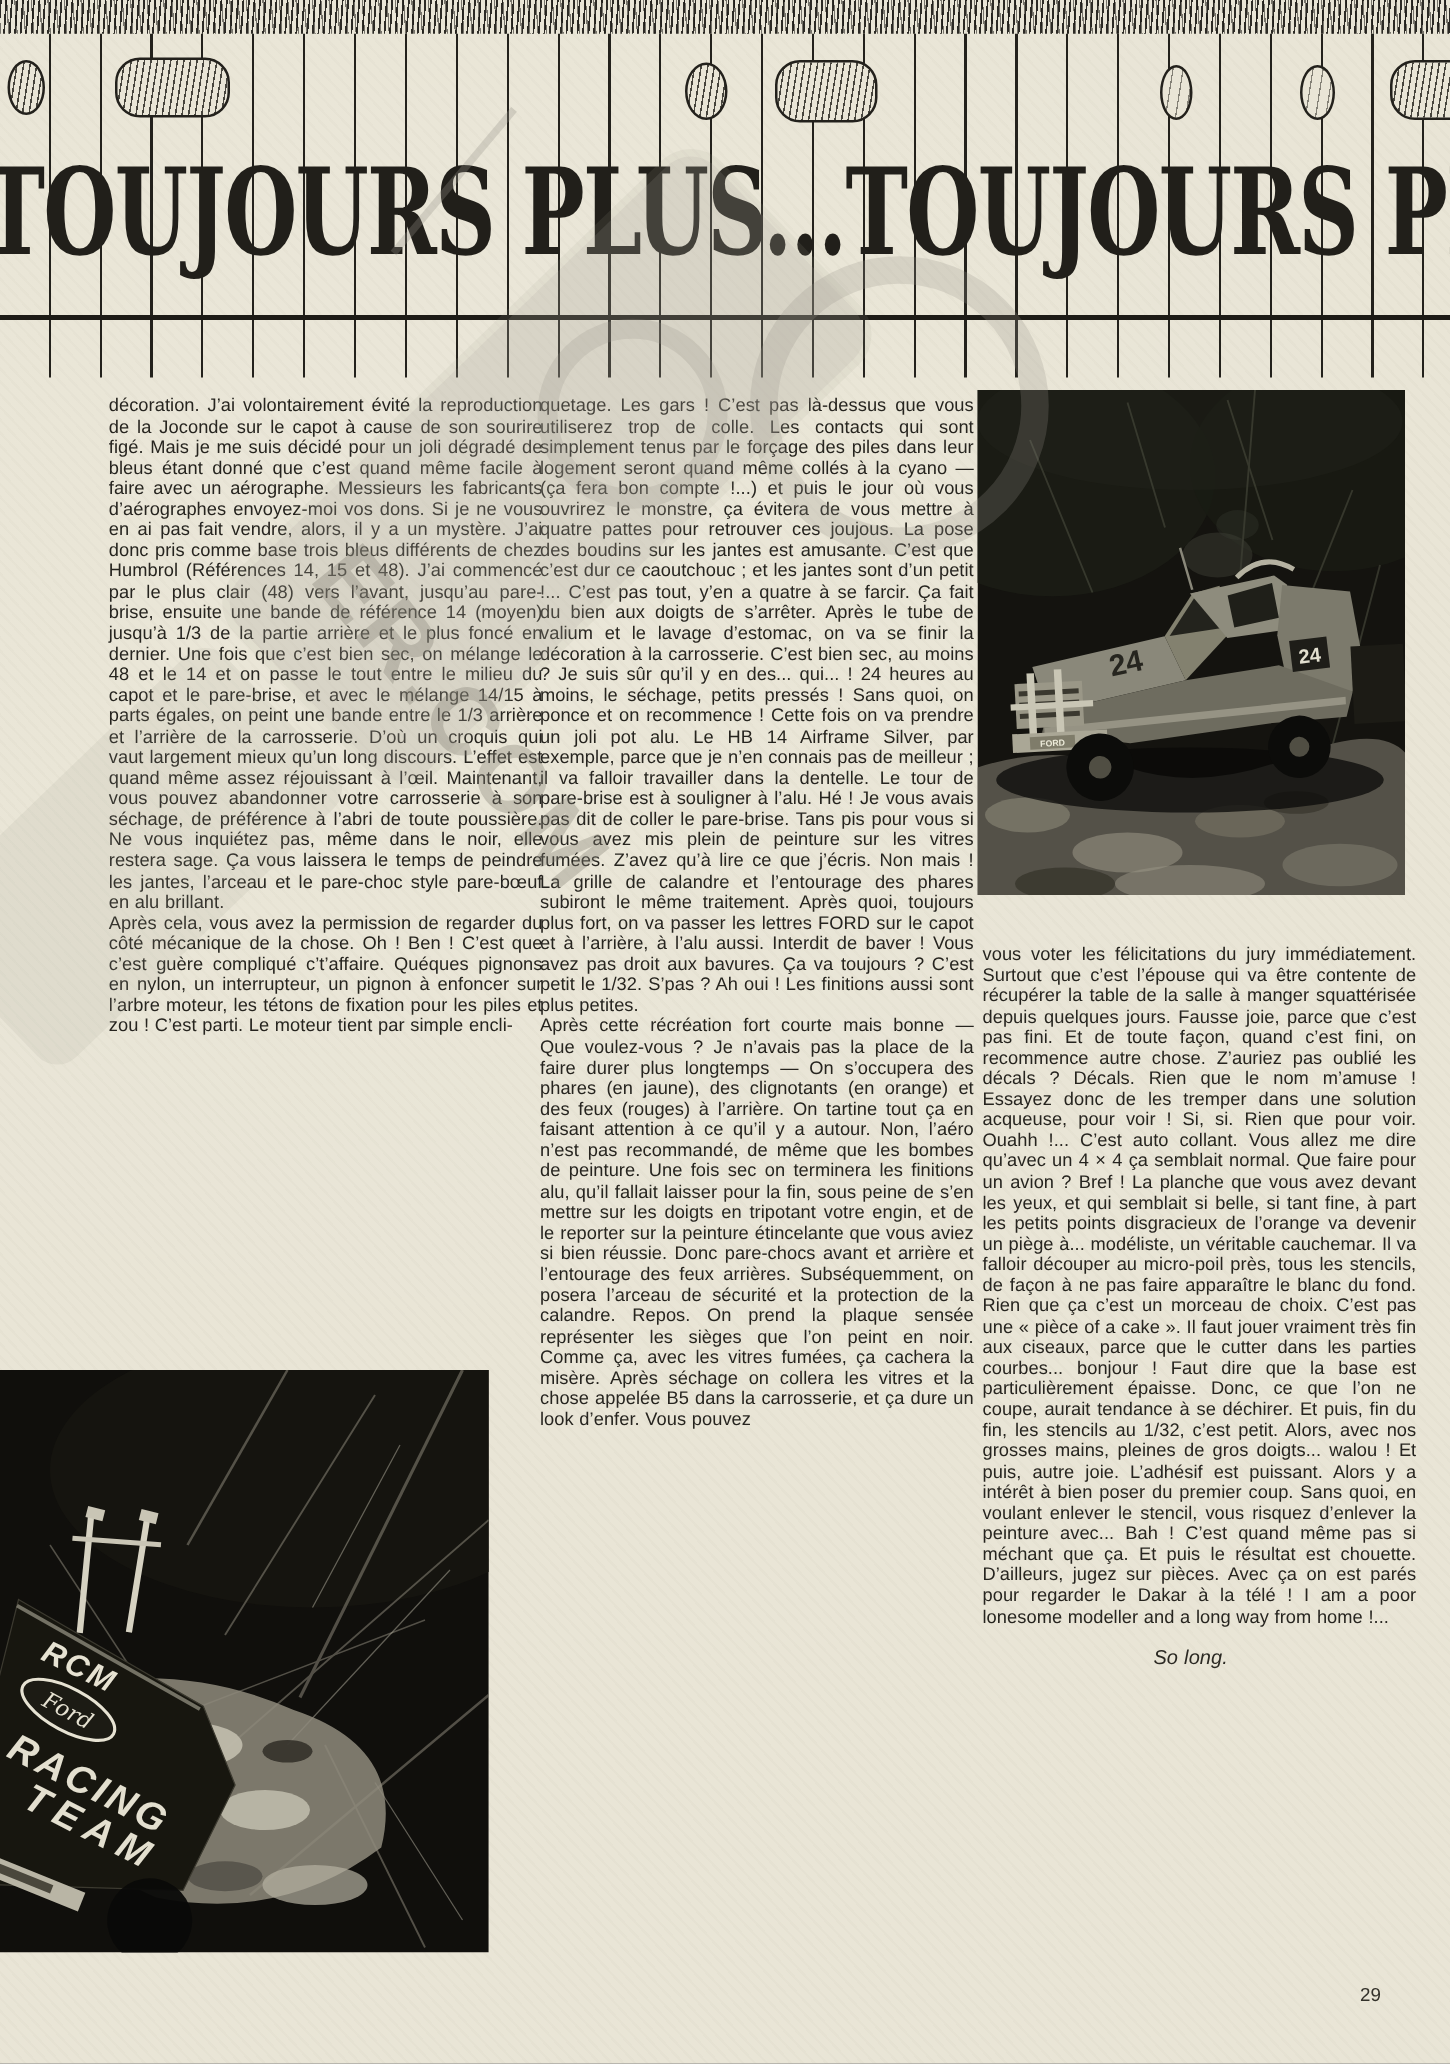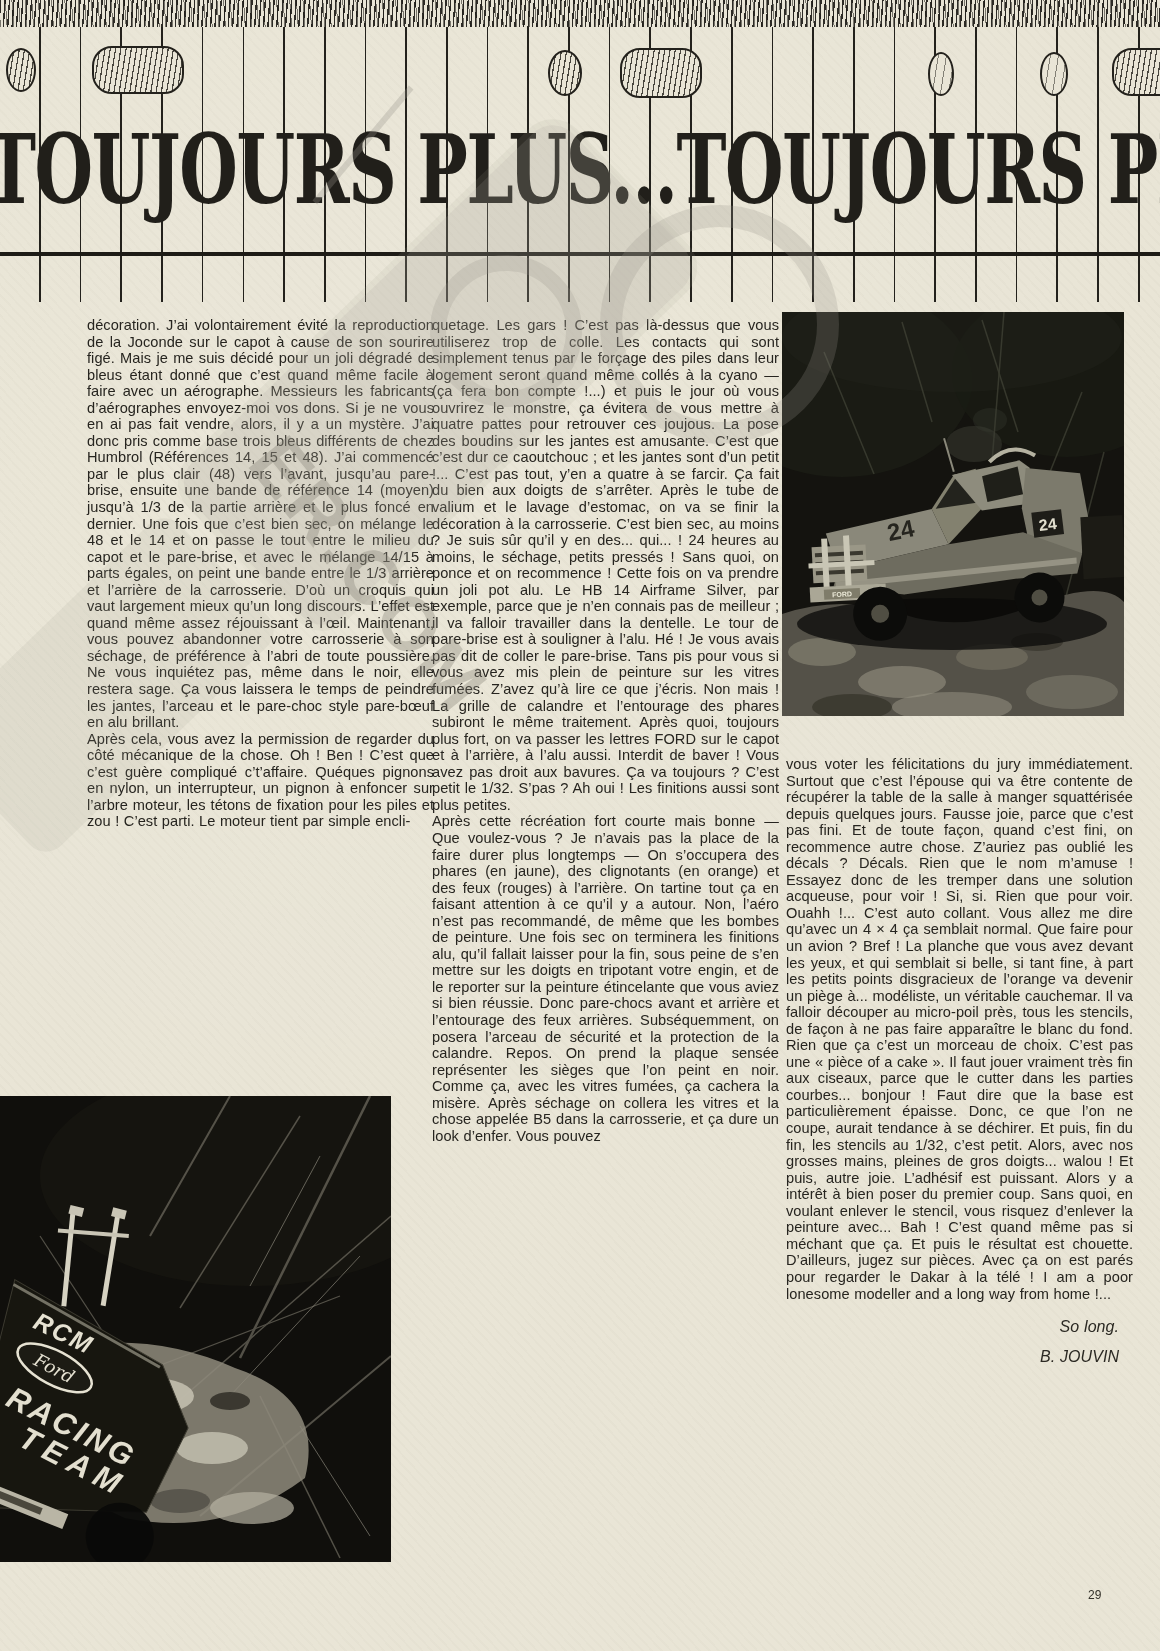--- a/index.html
+++ b/index.html
@@ -88,26 +88,26 @@
     font-size:14.6px; line-height:16.55px;
     text-align:justify; hyphens:auto; -webkit-hyphens:auto;
     letter-spacing:.05px; word-spacing:.4px;
     z-index:3;
   }
   .col p{ margin:0; }
   .col1{ left:46px;margin-left:41px; }
   .col2{ left:432px; }
   .col3{ left:786px; top:756px; }
   .signature{
-    margin-top:10px; text-align:right; padding-right:14px;
+    margin-top:10px; text-align:center; padding-right:14px;
     font-style:italic; font-size:16px; line-height:30px; color:#2b2923;
   }
   .page-num{
     position:absolute; left:1088px; top:1588px;
-    font-size:12px; color:#33312a; z-index:3;
+    font-size:15px; color:#33312a; z-index:3;
   }
   
   .photo{ position:absolute; z-index:2; display:block; }
   .photo-truck{ left:782px; top:312px; }
   .photo-rear{ left:0; top:1096px; }
 </style>
 </head>
 <body>
 
 <div id="page">
@@ -141,21 +141,20 @@
 
   <div class="col col2" lang="fr">
     <p>quetage. Les gars ! C’est pas là-dessus que vous utiliserez trop de colle. Les contacts qui sont simplement tenus par le forçage des piles dans leur logement seront quand même collés à la cyano — (ça fera bon compte !...) et puis le jour où vous ouvrirez le monstre, ça évitera de vous mettre à quatre pattes pour retrouver ces joujous. La pose des boudins sur les jantes est amusante. C’est que c’est dur ce caoutchouc ; et les jantes sont d’un petit !... C’est pas tout, y’en a quatre à se farcir. Ça fait du bien aux doigts de s’arrêter. Après le tube de valium et le lavage d’estomac, on va se finir la décoration à la carrosserie. C’est bien sec, au moins ? Je suis sûr qu’il y en des... qui... ! 24 heures au moins, le séchage, petits pressés ! Sans quoi, on ponce et on recommence ! Cette fois on va prendre un joli pot alu. Le HB 14 Airframe Silver, par exemple, parce que je n’en connais pas de meilleur ; il va falloir travailler dans la dentelle. Le tour de pare-brise est à souligner à l’alu. Hé ! Je vous avais pas dit de coller le pare-brise. Tans pis pour vous si vous avez mis plein de peinture sur les vitres fumées. Z’avez qu’à lire ce que j’écris. Non mais ! La grille de calandre et l’entourage des phares subiront le même traitement. Après quoi, toujours plus fort, on va passer les lettres FORD sur le capot et à l’arrière, à l’alu aussi. Interdit de baver ! Vous avez pas droit aux bavures. Ça va toujours ? C’est petit le 1/32. S’pas ? Ah oui ! Les finitions aussi sont plus petites.</p>
     <p>Après cette récréation fort courte mais bonne — Que voulez-vous ? Je n’avais pas la place de la faire durer plus longtemps — On s’occupera des phares (en jaune), des clignotants (en orange) et des feux (rouges) à l’arrière. On tartine tout ça en faisant attention à ce qu’il y a autour. Non, l’aéro n’est pas recommandé, de même que les bombes de peinture. Une fois sec on terminera les finitions alu, qu’il fallait laisser pour la fin, sous peine de s’en mettre sur les doigts en tripotant votre engin, et de le reporter sur la peinture étincelante que vous aviez si bien réussie. Donc pare-chocs avant et arrière et l’entourage des feux arrières. Subséquemment, on posera l’arceau de sécurité et la protection de la calandre. Repos. On prend la plaque sensée représenter les sièges que l’on peint en noir. Comme ça, avec les vitres fumées, ça cachera la misère. Après séchage on collera les vitres et la chose appelée B5 dans la carrosserie, et ça dure un look d’enfer. Vous pouvez</p>
   </div>
 
   <div class="col col3" lang="fr">
     <p>vous voter les félicitations du jury immédiatement. Surtout que c’est l’épouse qui va être contente de récupérer la table de la salle à manger squattérisée depuis quelques jours. Fausse joie, parce que c’est pas fini. Et de toute façon, quand c’est fini, on recommence autre chose. Z’auriez pas oublié les décals ? Décals. Rien que le nom m’amuse ! Essayez donc de les tremper dans une solution acqueuse, pour voir ! Si, si. Rien que pour voir. Ouahh !... C’est auto collant. Vous allez me dire qu’avec un 4 × 4 ça semblait normal. Que faire pour un avion ? Bref ! La planche que vous avez devant les yeux, et qui semblait si belle, si tant fine, à part les petits points disgracieux de l’orange va devenir un piège à... modéliste, un véritable cauchemar. Il va falloir découper au micro-poil près, tous les stencils, de façon à ne pas faire apparaître le blanc du fond. Rien que ça c’est un morceau de choix. C’est pas une « pièce of a cake ». Il faut jouer vraiment très fin aux ciseaux, parce que le cutter dans les parties courbes... bonjour ! Faut dire que la base est particulièrement épaisse. Donc, ce que l’on ne coupe, aurait tendance à se déchirer. Et puis, fin du fin, les stencils au 1/32, c’est petit. Alors, avec nos grosses mains, pleines de gros doigts... walou ! Et puis, autre joie. L’adhésif est puissant. Alors y a intérêt à bien poser du premier coup. Sans quoi, en voulant enlever le stencil, vous risquez d’enlever la peinture avec... Bah ! C’est quand même pas si méchant que ça. Et puis le résultat est chouette. D’ailleurs, jugez sur pièces. Avec ça on est parés pour regarder le Dakar à la télé ! I am a poor lonesome modeller and a long way from home !...</p>
     <div class="signature">
       <div>So long.</div>
-      <div>B. JOUVIN</div>
     </div>
   </div>
 
   <svg class="photo photo-truck" width="342" height="404" viewBox="0 0 342 404">
     <rect width="342" height="404" fill="#14130f"></rect>
     <ellipse cx="60" cy="70" rx="130" ry="95" fill="#1b1d15" opacity=".85"></ellipse>
     <ellipse cx="285" cy="60" rx="115" ry="85" fill="#191b13" opacity=".85"></ellipse>
     <ellipse cx="170" cy="25" rx="170" ry="55" fill="#20221a" opacity=".5"></ellipse>
     <g stroke="#4a4c3e" stroke-width="1.5" opacity=".6">
       <path d="M200,8 L236,120"></path>

